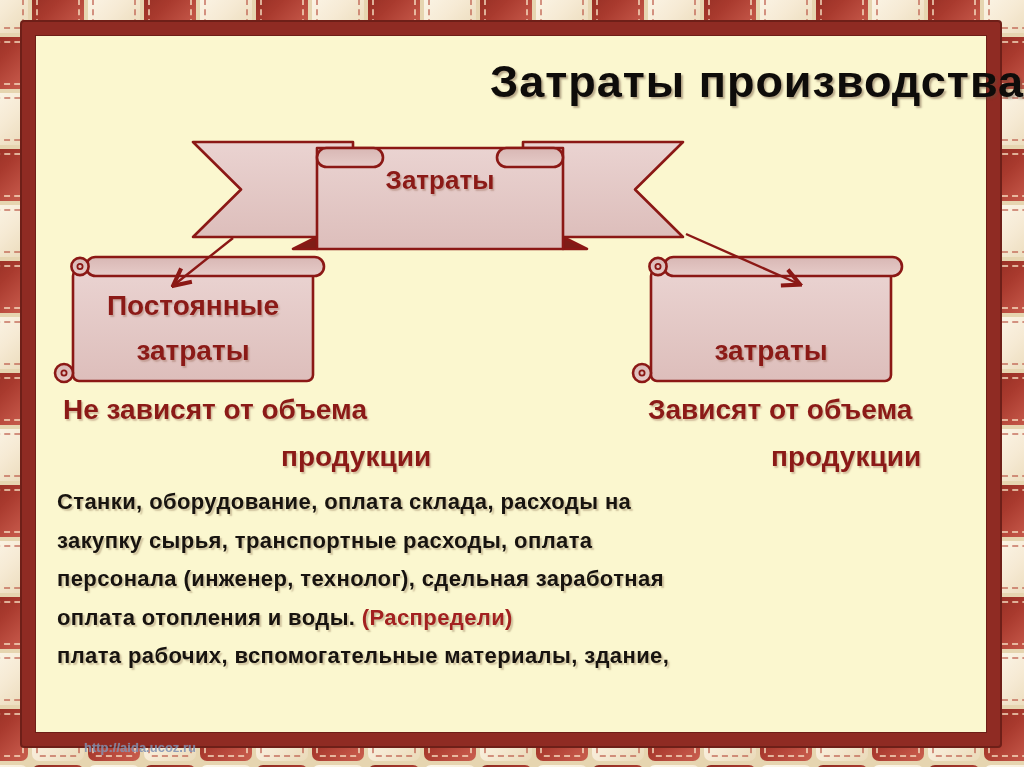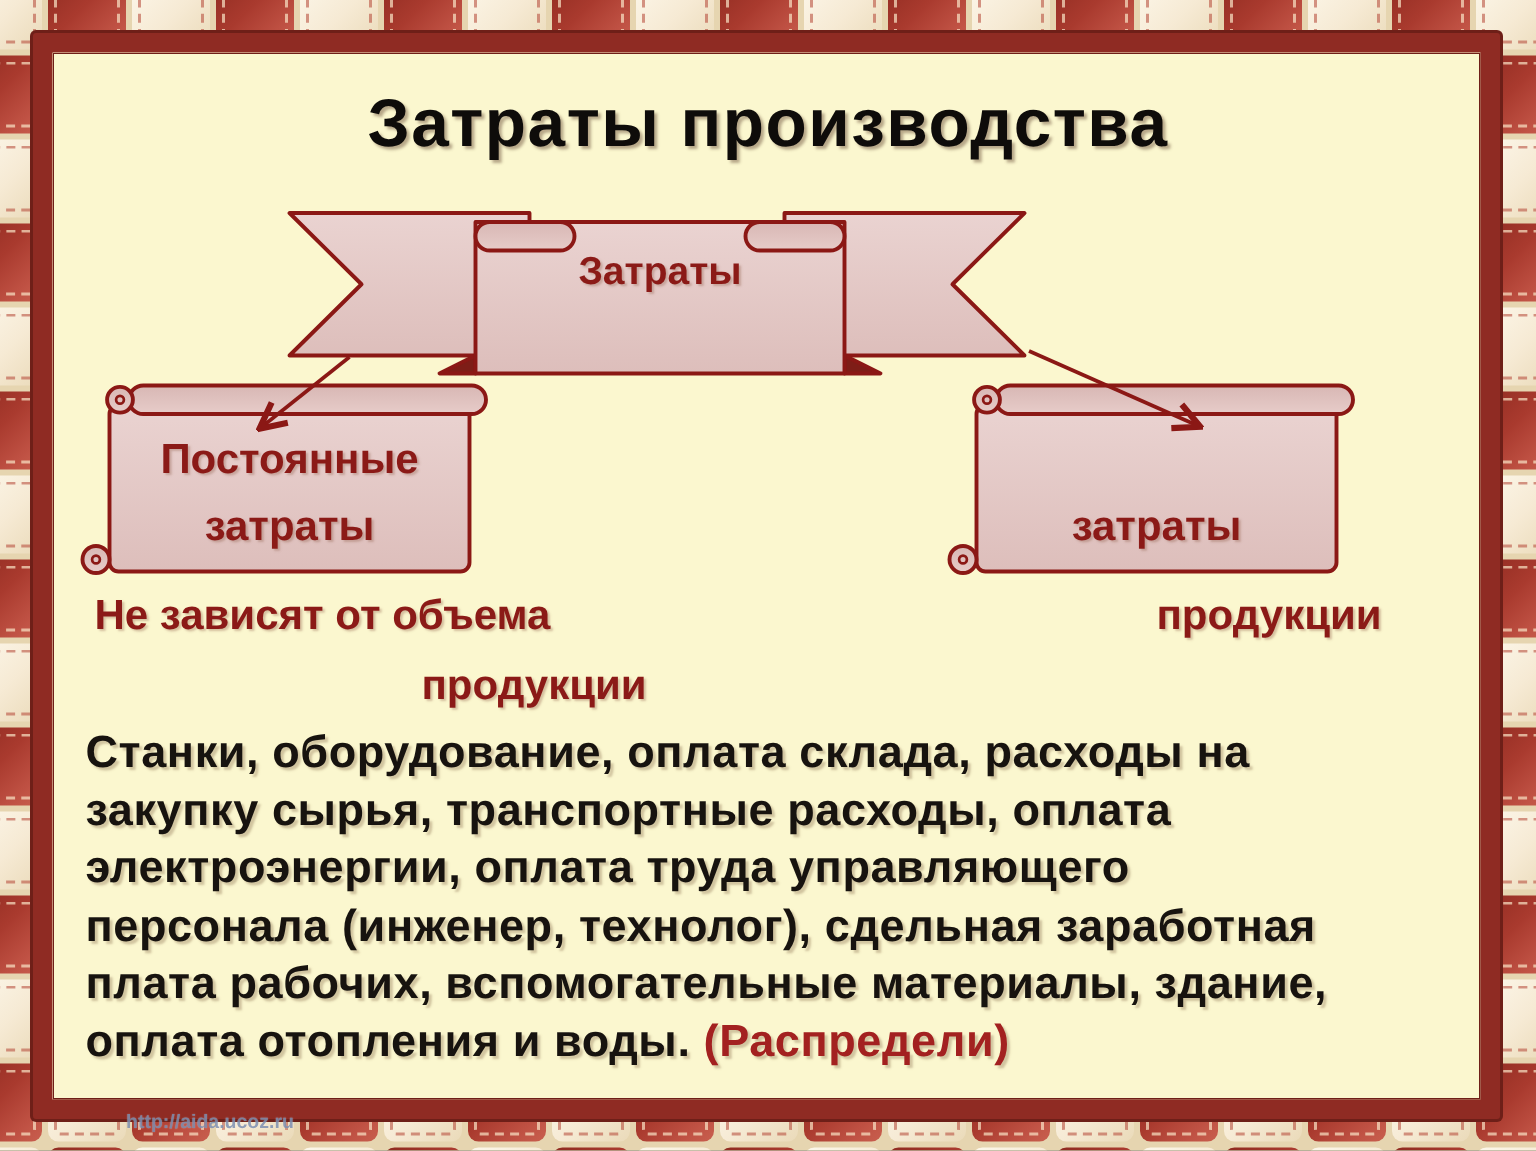--- a/index.html
+++ b/index.html
@@ -19,41 +19,41 @@
   
   .frame{
     position:absolute; left:22px; top:22px; width:978px; height:724px; z-index:1;
     box-sizing:border-box; border:13px solid #8F2B23; background:#FBF7CF;
     box-shadow:0 0 0 2px #6E1F18, inset 0 0 0 1px #6E1F18;
     border-radius:2px;
   }
   .shapes{position:absolute; inset:0; z-index:2; pointer-events:none;}
   .txt{position:absolute; z-index:3; white-space:nowrap;}
   .slide-title{
-    left:0; right:0; top:56px; text-align:center;
+    left:0; right:0; top:56px; text-align:right;
     font-size:45px; font-weight:bold; letter-spacing:1px; color:#0E0C0A;
     text-shadow:2px 2px 2px rgba(100,70,50,0.45);
   }
   .redtxt{color:#8B1A17; font-weight:bold; text-shadow:1.5px 1.5px 1.5px rgba(140,90,70,0.35);}
   .ribbon-label{
     left:317px; top:158px; width:246px; text-align:center;
     font-size:26px; line-height:44px;
   }
   .scroll-label{width:240px; text-align:center; font-size:28px; line-height:45px;}
   .scroll-label.left{left:73px; top:283px;}
   .scroll-label.right{left:651px; top:283px;}
   .note{font-size:28px; line-height:47px;}
   .note .l2{display:block;}
   .note.left{left:63px; top:386px;}
   .note.left .l2{margin-left:218px;}
   .note.right{left:648px; top:386px;}
   .note.right .l2{margin-left:123px;}
   .body-text{
     left:57px; top:483px; width:935px;
-    font-size:30px; line-height:38.5px; font-weight:bold; letter-spacing:0.4px;
+    font-size:22px; line-height:38.5px; font-weight:bold; letter-spacing:0.4px;
     color:#17130F; text-shadow:2px 2px 1.5px rgba(130,100,70,0.35);
     white-space:nowrap;
   }
   .body-text .accent{color:#A32120;}
   .watermark{
     left:84px; top:740px; z-index:4;
     font-size:13px; color:#7E90B2; opacity:0.85; font-weight:bold;
     text-shadow:0 0 1px rgba(255,255,255,0.4);
   }
 </style>
@@ -210,27 +210,27 @@
     <br>
     <span>затраты</span>
   </div>
 
   <div class="txt redtxt note left">
     <span class="l1">Не зависят от объема</span>
     <span class="l2">продукции</span>
   </div>
 
   <div class="txt redtxt note right">
+    <span class="l1">Зависят от объема</span>
     <span class="l2">продукции</span>
   </div>
 
   <div class="txt body-text">
     <div>Станки, оборудование, оплата склада, расходы на</div>
     <div>закупку сырья, транспортные расходы, оплата</div>
-    <div>электроэнергии, оплата труда управляющего</div>
     <div>персонала (инженер, технолог), сдельная заработная</div>
+    <div><span>оплата отопления и воды. </span><span class="accent">(Распредели)</span></div>
     <div>плата рабочих, вспомогательные материалы, здание,</div>
-    <div><span>оплата отопления и воды. </span><span class="accent">(Распредели)</span></div>
   </div>
 
   <div class="txt watermark">http://aida.ucoz.ru</div>
 
 </div>
 
 </body></html>

